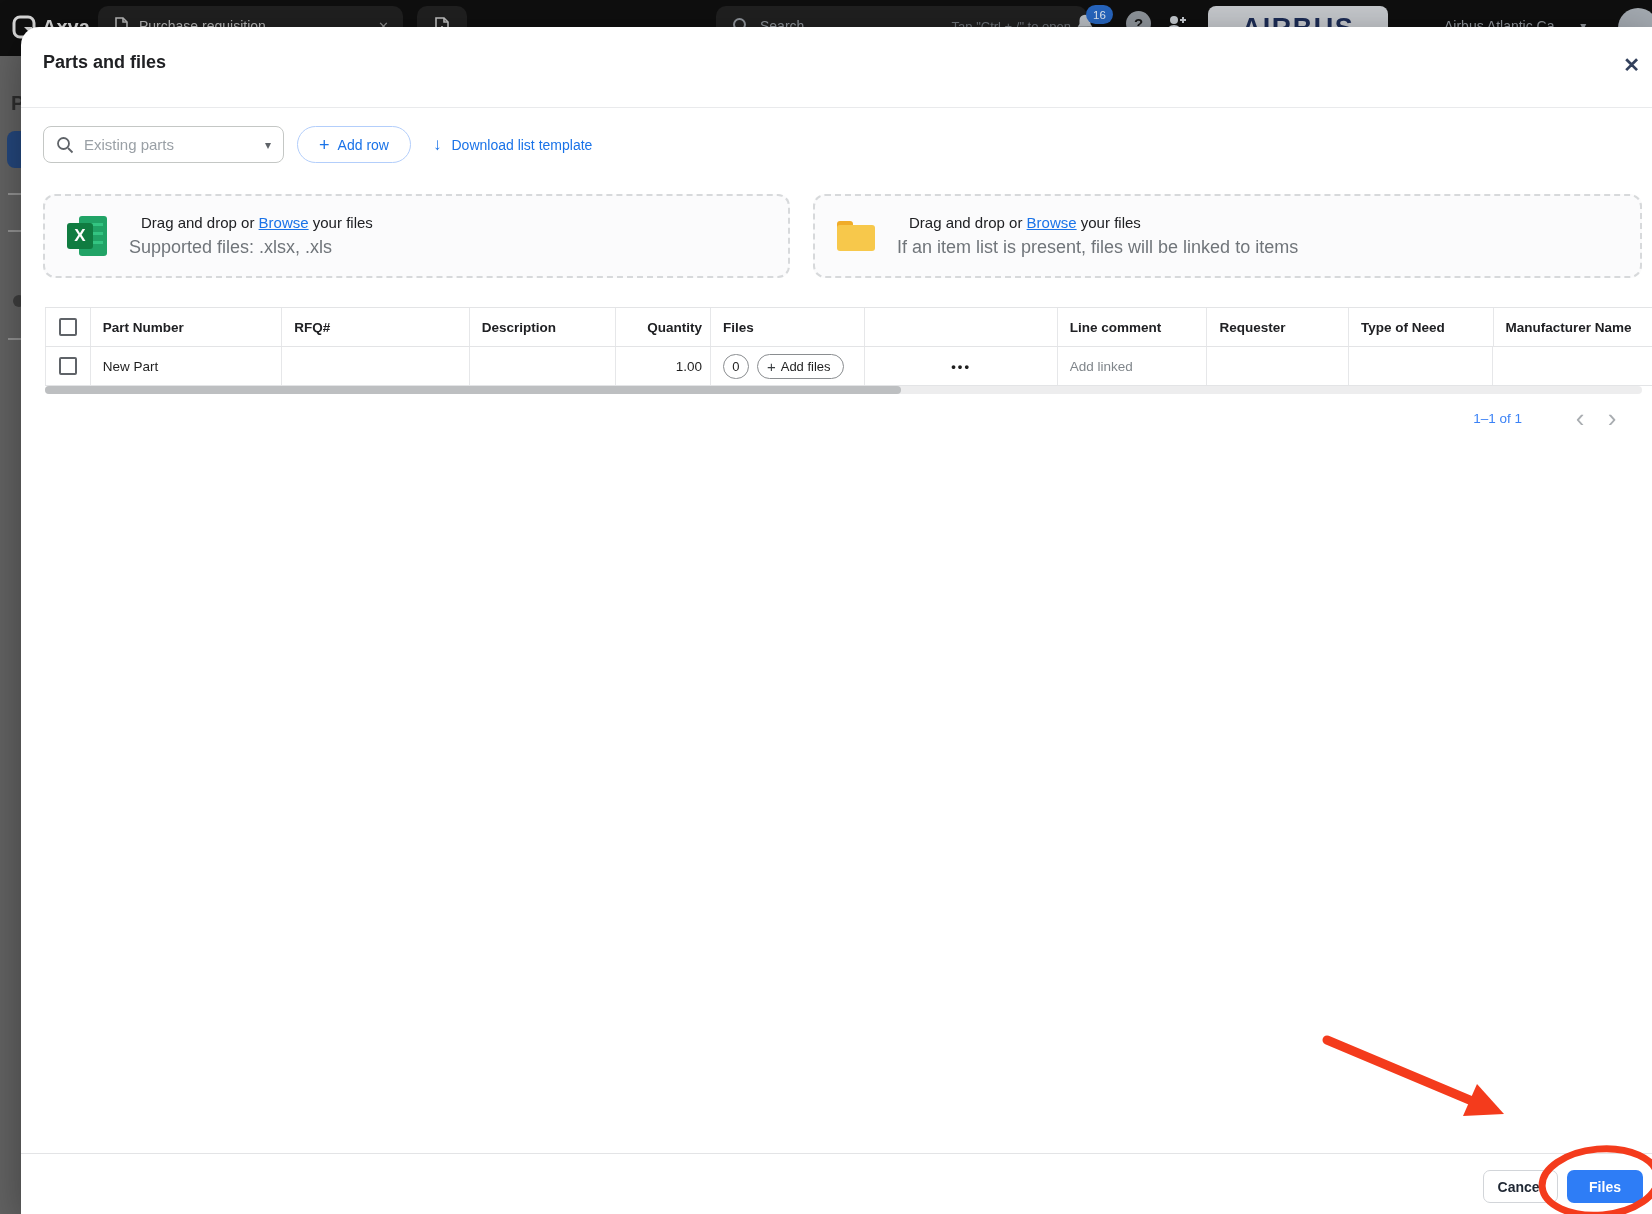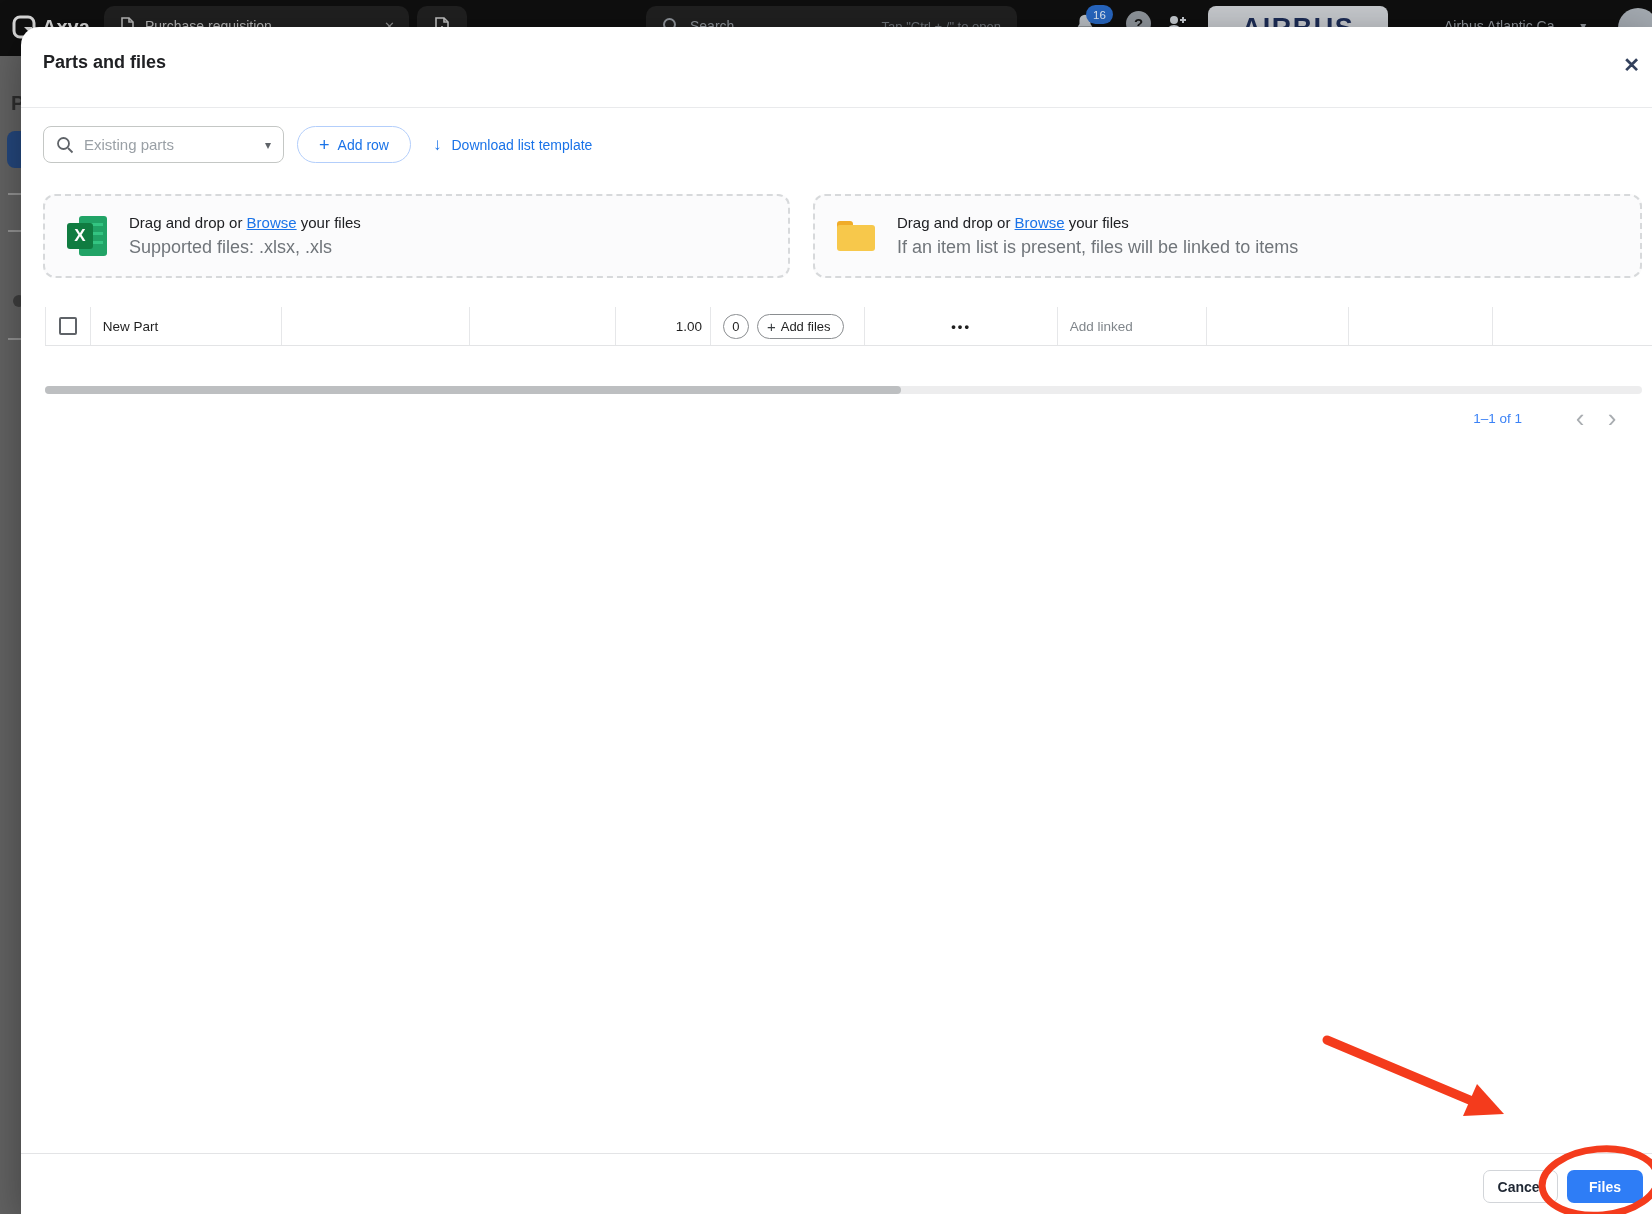--- a/index.html
+++ b/index.html
@@ -6,25 +6,25 @@
   html,body { width:1652px; height:1214px; }
   body { font-family:"Liberation Sans", sans-serif; position:relative; overflow:hidden; background:#636363; }
 
   
   .backdrop { position:absolute; inset:0; }
   .topbar { position:absolute; left:0; top:0; right:0; height:56px; background:#0f0f0f; }
   .logo { position:absolute; left:12px; top:15px; display:flex; align-items:center; gap:6px; }
   .logo-box { width:24px; height:24px; }
   .logo-text { color:#d8d8d8; font-size:20px; font-weight:bold; }
   .tab { position:absolute; top:6px; height:40px; background:#202020; border-radius:10px; display:flex; align-items:center; }
-  .tab1 { left:104px; width:305px; padding:0 14px 0 16px; }
+  .tab1 { left:98px; width:305px; padding:0 14px 0 16px; }
   .tab1 .tab-label { color:#b5b5b5; font-size:14px; margin-left:10px; flex:1; white-space:nowrap; overflow:hidden; }
   .tab-close { color:#8f8f8f; font-size:13px; margin-left:10px; }
   .tab2 { left:417px; width:50px; justify-content:center; }
-  .search-pill { position:absolute; left:646px; top:6px; width:371px; height:40px; background:#202020; border-radius:10px; display:flex; align-items:center; padding:0 16px; }
+  .search-pill { position:absolute; left:716px; top:6px; width:371px; height:40px; background:#202020; border-radius:10px; display:flex; align-items:center; padding:0 16px; }
   .search-pill .s-label { color:#8f949a; font-size:14px; margin-left:10px; }
   .search-pill .s-hint { color:#6d7278; font-size:13px; margin-left:auto; white-space:nowrap; }
   .bell { position:absolute; left:1074px; top:12px; }
   .badge { position:absolute; left:1086px; top:5px; min-width:27px; height:19px; border-radius:10px; background:#2766c0; color:#e3eaf4; font-size:11.5px; display:flex; align-items:center; justify-content:center; padding:0 6px; }
   .help { position:absolute; left:1126px; top:11px; width:25px; height:25px; border-radius:50%; background:#8f959b; color:#141414; font-size:15px; font-weight:bold; display:flex; align-items:center; justify-content:center; }
   .person-add { position:absolute; left:1164px; top:13px; }
   .airbus-chip { position:absolute; left:1208px; top:6px; width:180px; height:44px; background:#c6c9cd; border-radius:8px; display:flex; align-items:center; justify-content:center; }
   .airbus-text { color:#1c2c55; font-size:27px; font-weight:800; letter-spacing:1.5px; }
   .account { position:absolute; left:1404px; top:6px; height:40px; display:flex; align-items:center; gap:14px; }
   .account .acc-label { color:#8f949a; font-size:14px; white-space:nowrap;margin-left:40px; }
@@ -46,21 +46,21 @@
   .combo .combo-text { color:#9aa0a6; font-size:15px; flex:1; }
   .combo .combo-caret { color:#5f6368; font-size:12px; }
   .btn-add-row { position:absolute; left:276px; top:99px; width:114px; height:37px; border:1px solid #b3cefb; border-radius:19px; background:#fff; display:flex; align-items:center; justify-content:center; gap:8px; color:#1a73e8; font-size:14px; }
   .btn-add-row .plus { font-size:18px; font-weight:500; line-height:1; }
   .link-download { position:absolute; left:412px; top:99px; height:37px; display:flex; align-items:center; gap:10px; color:#1a73e8; font-size:14px; }
   .link-download .dl-icon { font-size:17px; font-weight:bold; }
 
   .dropzone { position:absolute; top:167px; height:84px; border:2px dashed #d7d9db; border-radius:12px; background:#fbfbfc; display:flex; align-items:center; padding:0 22px; gap:22px; }
   .dz-left { left:22px; width:747px; }
   .dz-right { left:792px; width:829px; }
-  .dz-main { font-size:15px; color:#202124; margin-bottom:6px; }
+  .dz-main { font-size:15px; color:#202124; margin-bottom:6px;margin-left:12px; }
   .dz-main a { color:#1a73e8; text-decoration:underline; }
   .dz-sub { font-size:18px; color:#70757a; }
 
   .excel-icon { position:relative; width:40px; height:40px; flex:0 0 auto; }
   .excel-sheet { position:absolute; left:12px; top:0; width:28px; height:40px; background:#21a366; border-radius:3px; }
   .excel-sheet i { position:absolute; left:5px; right:4px; height:3px; background:#33c481; }
   .excel-front { position:absolute; left:0; top:7px; width:26px; height:26px; background:#107c41; border-radius:3px; color:#fff; font-weight:bold; font-size:17px; display:flex; align-items:center; justify-content:center; font-style:normal; }
   .folder-icon { position:relative; width:38px; height:30px; flex:0 0 auto; }
   .folder-tab { position:absolute; left:0; top:0; width:16px; height:10px; background:#f0ac29; border-radius:3px 3px 0 0; }
   .folder-body { position:absolute; left:0; top:4px; width:38px; height:26px; background:#f7c84b; border-radius:3px; }
@@ -218,20 +218,35 @@
       <div class="dz-main">
         <span>Drag and drop or</span>
         <a>Browse</a>
         <span>your files</span>
       </div>
       <div class="dz-sub">If an item list is present, files will be linked to items</div>
     </span>
   </div>
 
   <div class="table">
+    <div class="tr head">
+      <div class="td c0 center">
+          <span class="checkbox"></span>
+        </div>
+      <div class="td c1">Part Number</div>
+      <div class="td c2">RFQ#</div>
+      <div class="td c3">Description</div>
+      <div class="td c4 right">Quantity</div>
+      <div class="td c5">Files</div>
+      <div class="td c6"></div>
+      <div class="td c7">Line comment</div>
+      <div class="td c8">Requester</div>
+      <div class="td c9">Type of Need</div>
+      <div class="td c10">Manufacturer Name</div>
+    </div>
     <div class="tr row">
       <div class="td c0 center">
           <span class="checkbox"></span>
         </div>
       <div class="td c1">New Part</div>
       <div class="td c2"></div>
       <div class="td c3"></div>
       <div class="td c4 right">1.00</div>
       <div class="td c5">
         <span class="chip chip-count">0</span>

